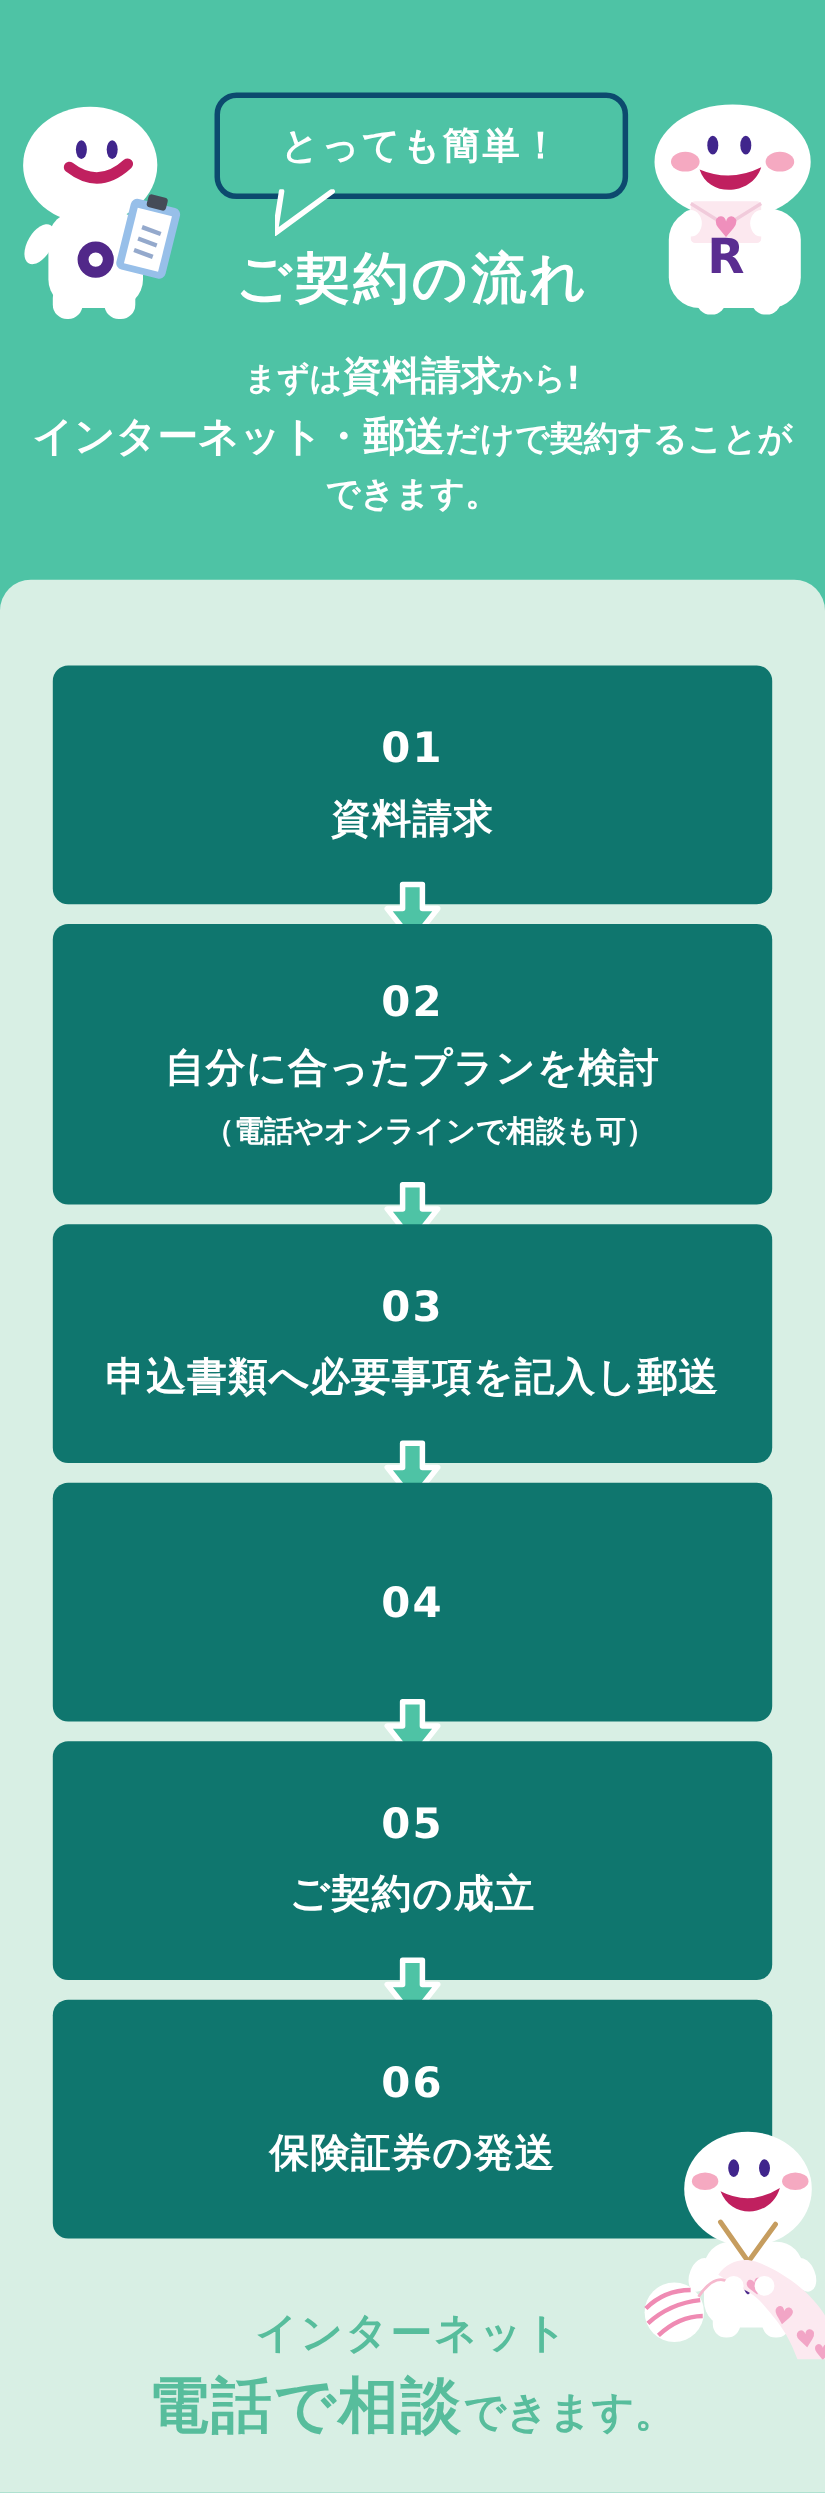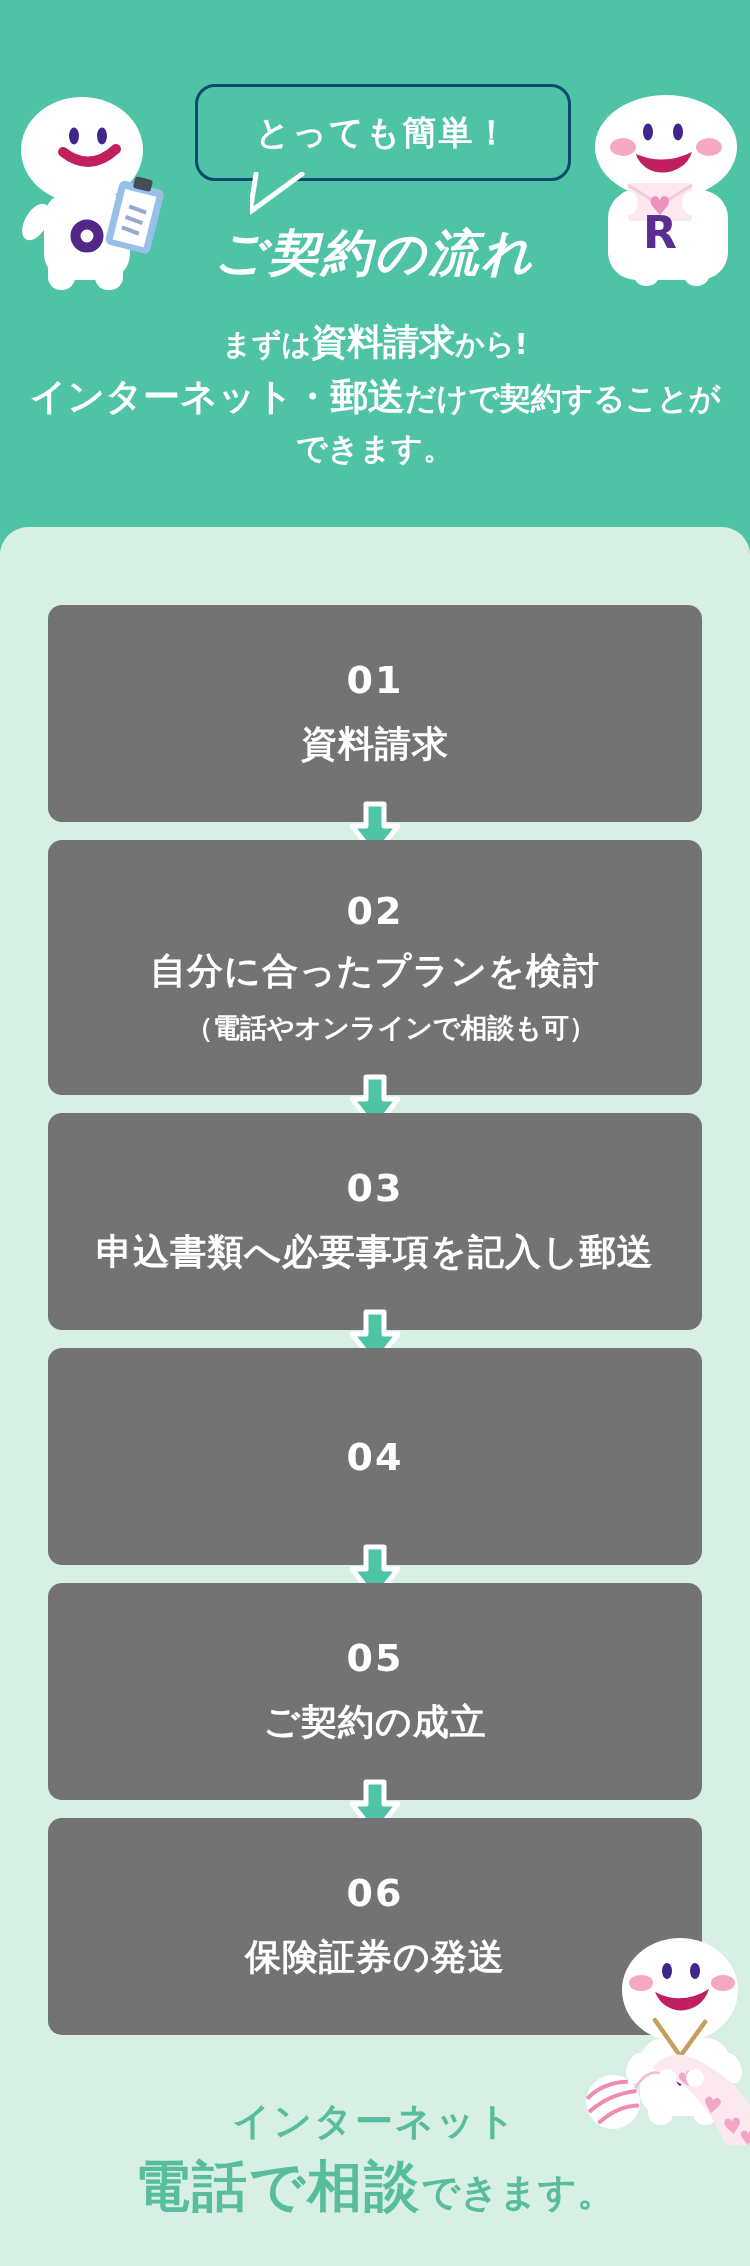--- a/index.html
+++ b/index.html
@@ -6,28 +6,28 @@
   html,body { width:750px; }
   body {
     position:relative; width:750px; height:2266px; overflow:hidden;
     background:#4ec3a5;
     font-family:"DejaVu Sans","Liberation Sans",sans-serif;
   }
   
   .hero { position:absolute; top:0; left:0; width:750px; height:527px; }
   .bubble {
     position:absolute; left:195px; top:84px; width:376px; height:97px;
-    border:3px solid #0c4a6e; border-radius:20px;
+    border:5px solid #0c4a6e; border-radius:20px;
     display:flex; align-items:center; justify-content:center;
   }
   .bubble-text { color:#fff; font-size:34px; font-weight:bold; letter-spacing:2px; }
   .bubble-tail { position:absolute; left:250px; top:172px; }
   .hero-title {
     position:absolute; top:220px; left:0; width:100%;
-    text-align:center; color:#fff; font-size:50px; font-weight:bold; letter-spacing:3px;font-style:italic;
+    text-align:center; color:#fff; font-size:50px; font-weight:bold; letter-spacing:3px;
   }
   .hero-lead {
     position:absolute; top:318px; left:0; width:100%;
     text-align:center; color:#fff; font-size:29px; font-weight:bold;
   }
   .hero-lead .strong { font-size:36px; }
   .hero-desc1 {
     position:absolute; top:372px; left:0; width:100%;
     text-align:center; color:#fff; font-size:31px; font-weight:bold;
   }
@@ -39,21 +39,21 @@
   .mascot-left  { position:absolute; left:16px;  top:92px; }
   .mascot-right { position:absolute; left:578px; top:90px; }
   
   .panel {
     position:absolute; top:527px; left:0; width:750px; height:1739px;
     background:#d8efe4; border-radius:28px 28px 0 0;
   }
   .steps { padding:78px 48px 0 48px; display:flex; flex-direction:column; gap:18px; }
   .step-wrap { position:relative; }
   .step-box {
-    background:#737373; border-radius:14px; min-height:217px;
+    background:#0f766e; border-radius:14px; min-height:217px;
     display:flex; flex-direction:column; align-items:center; justify-content:center;
     gap:18px; color:#fff; text-align:center; padding:10px;
   }
   .step-box.tall { min-height:255px; gap:14px; }
   .step-number { font-size:38px; font-weight:bold; letter-spacing:2px; }
   .step-title  { font-size:36px; font-weight:bold; letter-spacing:1px; }
   .step-note   { font-size:27px; font-weight:bold;margin-left:32px; }
   .step-arrow  { position:absolute; left:50%; bottom:-37px; transform:translateX(-50%); }
   
   .footer-line1 {

